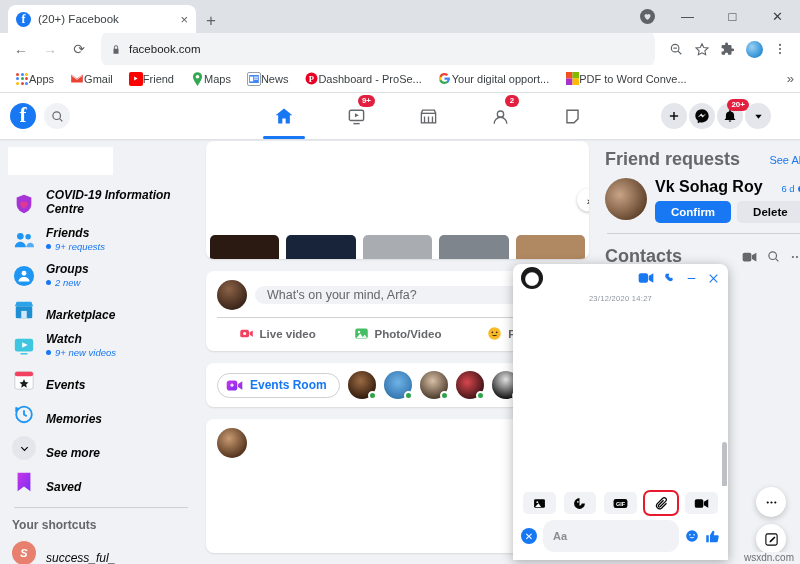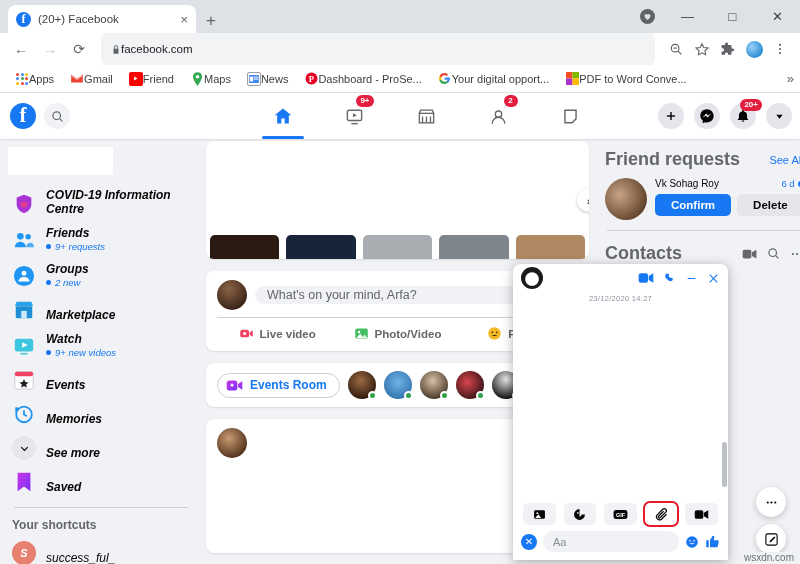--- a/index.html
+++ b/index.html
@@ -39,21 +39,21 @@
 
   
   .toolbar{ height:32px; background:#fff; display:flex; align-items:center;
      padding:0 8px; gap:3px;}
   .navbtn{ width:26px; height:26px; display:flex; align-items:center;
      justify-content:center; color:#5f6368; font-size:14px; cursor:pointer;
      border-radius:50%; flex:none;}
   .navbtn.dim{ color:#bdc1c6; }
   .omnibox{
     flex:1; height:40px; background:#f1f3f4; border-radius:12px;
-    display:flex; align-items:center; padding:0 10px; gap:0; margin:0 6px;
+    display:flex; align-items:center; padding:0 10px; gap:8px; margin:0 6px;
     cursor:text;
   }
   .omnibox .url{ font-size:11.5px; color:#202124; }
   .omni-right{ display:flex; align-items:center; gap:2px; }
   .tb-icon{ width:24px; height:24px; display:flex; align-items:center;
      justify-content:center; color:#5f6368; cursor:pointer; flex:none;}
   .avatar-chrome{ width:17px; height:17px; border-radius:50%;
     background:radial-gradient(circle at 35% 35%, #9ad0f5, #2d8fd5 70%); flex:none;}
 
   
@@ -78,21 +78,21 @@
     display:flex; align-items:center; justify-content:center; cursor:pointer;}
   .fb-center{ flex:1; display:flex; justify-content:center; gap:18px; align-self:stretch;}
   .fb-tab{ width:54px; display:flex; align-items:center; justify-content:center;
     position:relative; cursor:pointer; color:#65676b;}
   .fb-tab.active{ color:#1877f2; }
   .fb-tab.active:after{ content:""; position:absolute; bottom:0; left:6px; right:6px;
     height:3px; background:#1877f2; border-radius:2px;}
   .badge{ position:absolute; top:2px; right:8px; background:#e41e3f; color:#fff;
     font-size:8px; font-weight:bold; border-radius:8px; padding:1px 4px; line-height:1.2;
     min-width:14px; text-align:center;}
-  .fb-right{ display:flex; align-items:center; gap:10px; padding-right:8px;}
+  .fb-right{ display:flex; align-items:center; gap:2px; padding-right:29px;}
   .circ{ width:26px; height:26px; border-radius:50%; background:#e4e6eb;
     display:flex; align-items:center; justify-content:center; cursor:pointer;
     position:relative; color:#050505;}
 
   
   .page{ position:absolute; top:139px; left:0; right:0; bottom:0; display:flex;
     background:#f0f2f5; overflow:hidden;}
 
   
   .lsb{ width:200px; padding:8px 6px 0 8px; flex:none; }
@@ -156,21 +156,21 @@
   .rsb{ flex:1; padding:8px 10px 0 6px; position:relative;}
   .rsb-head{ display:flex; align-items:center; justify-content:space-between;
     padding:2px 4px 6px;}
   .rsb-title{ font-size:18px; font-weight:600; color:#65676b;}
   .seeall{ font-size:11px; color:#1877f2; cursor:pointer;}
   .req{ display:flex; gap:8px; padding:2px 4px;}
   .req-av{ width:42px; height:42px; border-radius:50%; flex:none;
     background:radial-gradient(circle at 35% 40%,#c9a486,#53361f 85%);}
   .req-body{ flex:1;}
   .req-top{ display:flex; justify-content:space-between; align-items:baseline;}
-  .req-name{ font-size:10px; font-weight:400;}
+  .req-name{ font-size:16px; font-weight:700;}
   .req-time{ font-size:9.5px; color:#1877f2; display:flex; align-items:center; gap:3px;}
   .req-time i{ width:6px; height:6px; border-radius:50%; background:#1877f2; display:block;}
   .req-btns{ display:flex; gap:6px; margin-top:5px;}
   .btn-primary{ background:#1877f2; color:#fff; font-size:11.5px; font-weight:600;
     padding:5px 16px; border-radius:5px; cursor:pointer;}
   .btn-secondary{ background:#e4e6eb; color:#050505; font-size:11.5px; font-weight:600;
     padding:5px 16px; border-radius:5px; cursor:pointer;}
   .contacts-head{ display:flex; align-items:center; justify-content:space-between;
     padding:4px 4px 0;}
   .contacts-icons{ display:flex; gap:10px; color:#65676b;}
@@ -194,22 +194,22 @@
   .chat-tools{ display:flex; gap:8px; padding:6px 10px 4px; }
   .ctool{ flex:1; height:22px; background:#f0f2f5; border-radius:5px;
     display:flex; align-items:center; justify-content:center; cursor:pointer;
     position:relative;}
   .ctool.hl{ box-shadow:0 0 0 2px #e8192c; background:#fff;}
   .chat-input-row{ display:flex; align-items:center; gap:6px; padding:2px 8px 8px;}
   .ci-x{ width:16px; height:16px; border-radius:50%; background:#1877f2; color:#fff;
     font-size:10px; display:flex; align-items:center; justify-content:center;
     cursor:pointer; flex:none;}
   .ci-box{ flex:1; height:21px; background:#f0f2f5; border-radius:11px;
-    display:flex; align-items:center; padding:10px 10px; font-size:11px; color:#8a8d91;
-    cursor:text;}
+    display:flex; align-items:center; padding:16px 10px; font-size:11px; color:#8a8d91;
+    cursor:text;font-weight:bold;}
   .ci-emoji{ font-size:13px; cursor:pointer;}
   .ci-like{ font-size:14px; color:#1877f2; cursor:pointer;}
 
   
   .fab{ position:absolute; right:14px; width:30px; height:30px; border-radius:50%;
     background:#fff; box-shadow:0 2px 6px rgba(0,0,0,.2); display:flex;
     align-items:center; justify-content:center; cursor:pointer; z-index:20;}
   .fab1{ top:348px;} .fab2{ top:385px;}
   .watermark{ position:absolute; right:4px; bottom:1px; font-size:10px; color:#6b7076;
     z-index:40; background:#f0f2f5; padding:0 2px;}

